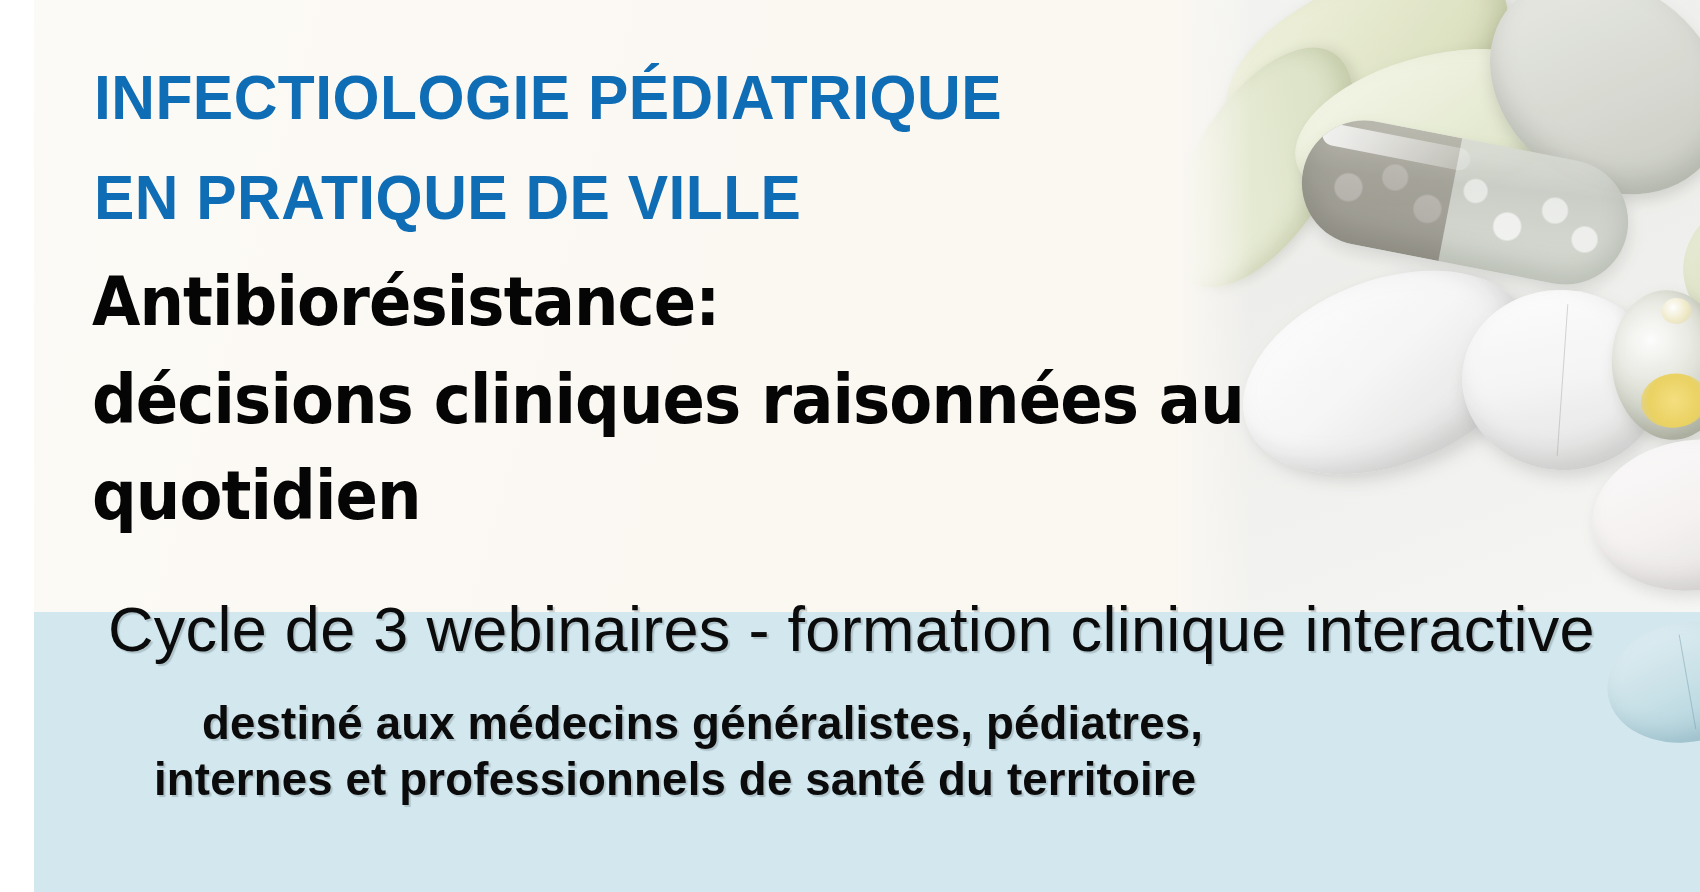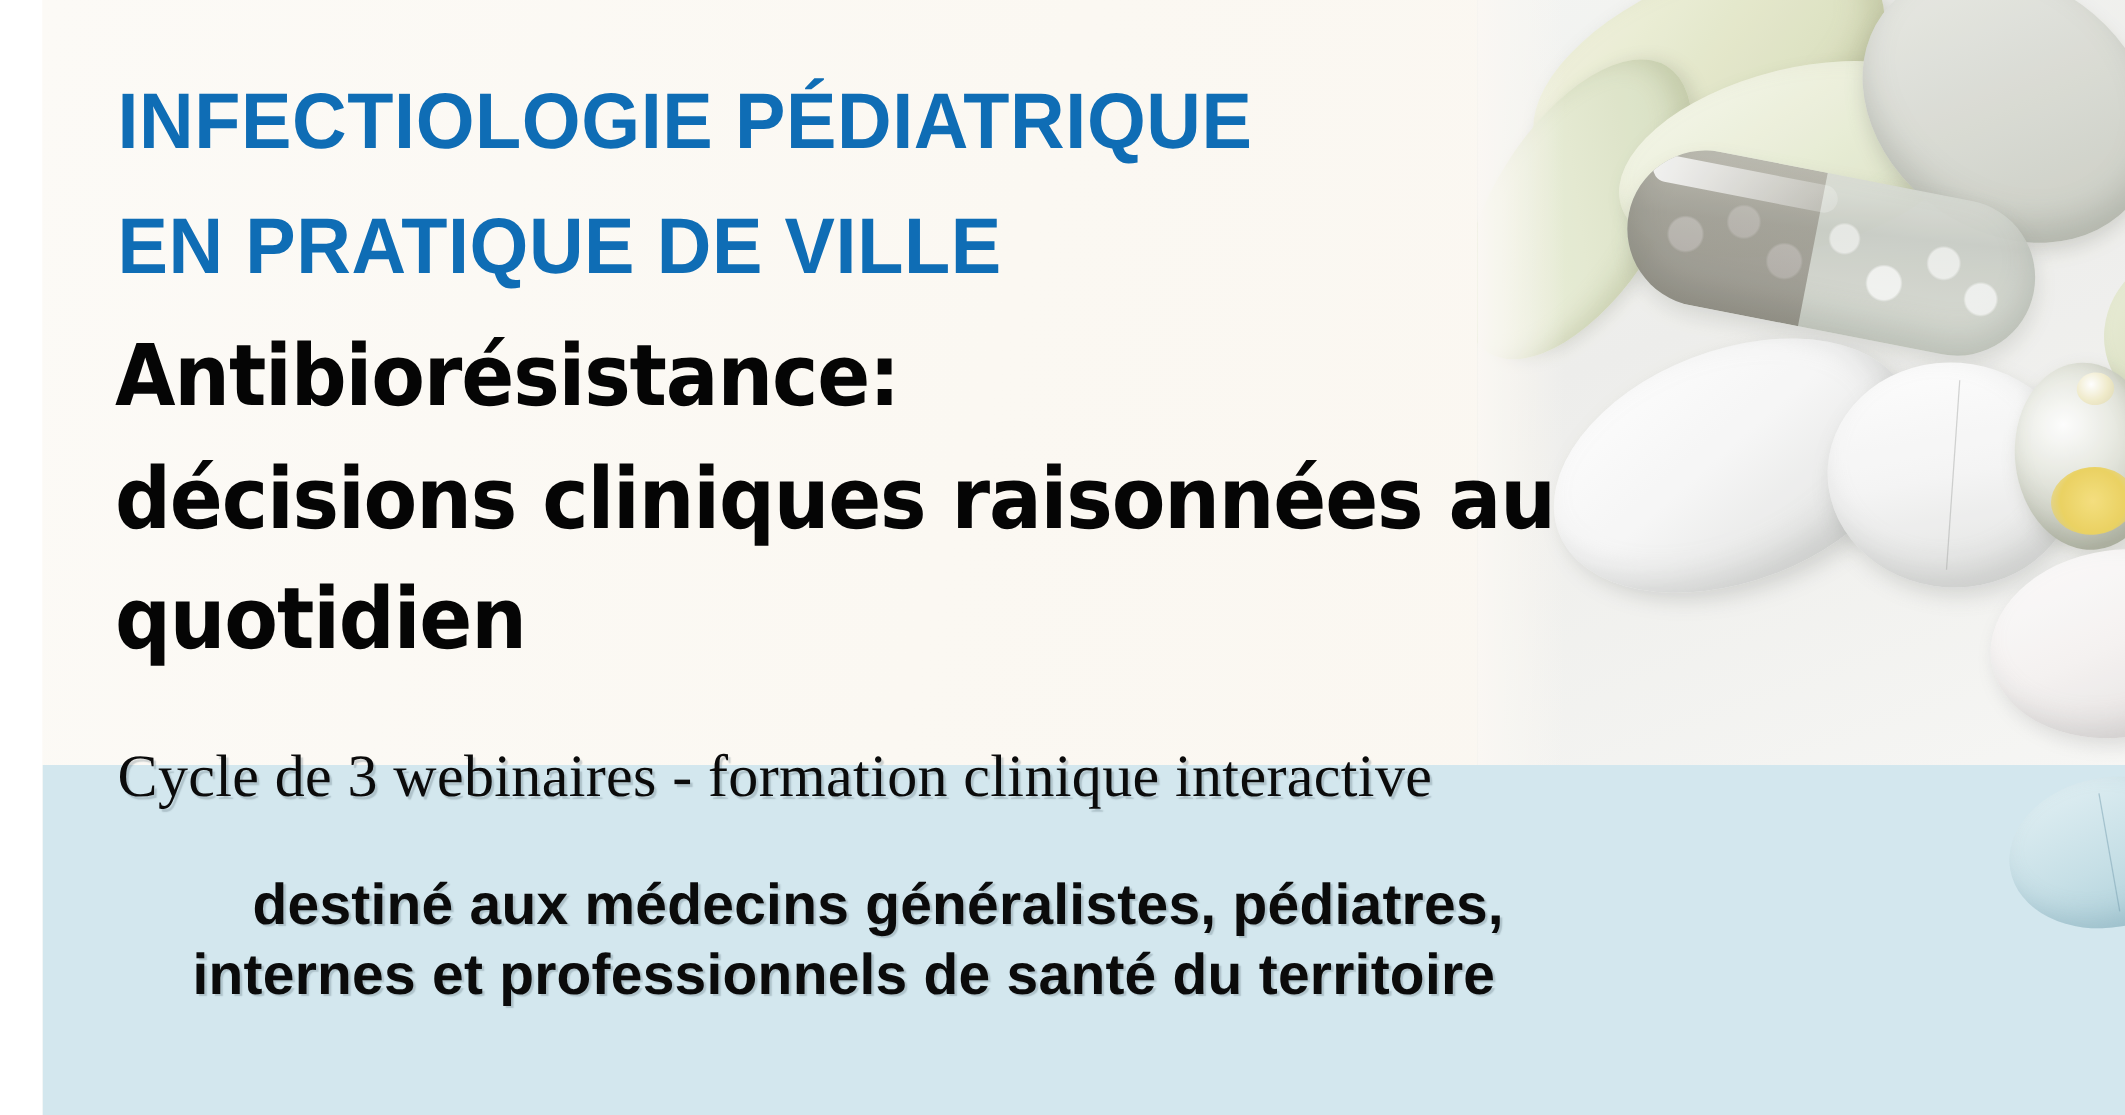--- a/index.html
+++ b/index.html
@@ -263,27 +263,26 @@
 
   .band-line {
     position: absolute;
     color: #0B0B0B;
     font-family: "Liberation Sans Narrow", "Liberation Sans", sans-serif;
     white-space: nowrap;
     text-shadow: 2px 2px 1px rgba(90,110,120,.30);
     line-height: 1;
   }
   #band1 {
-    left: 60px; top: 598px;
-    font-size: 48px;
+    left: 74px; top: 598px;
+    font-size: 63px;
     font-weight: normal;
     letter-spacing: .3px;
     transform: scaleX(1.0);
     transform-origin: left center;
-    font-family: Liberation Serif, serif;
   }
   #band2 {
     left: 168px; top: 700px;
     font-size: 46px;
     font-weight: bold;
     letter-spacing: .2px;
     transform: scaleX(.99);
     transform-origin: left center;
   }
   #band3 {

